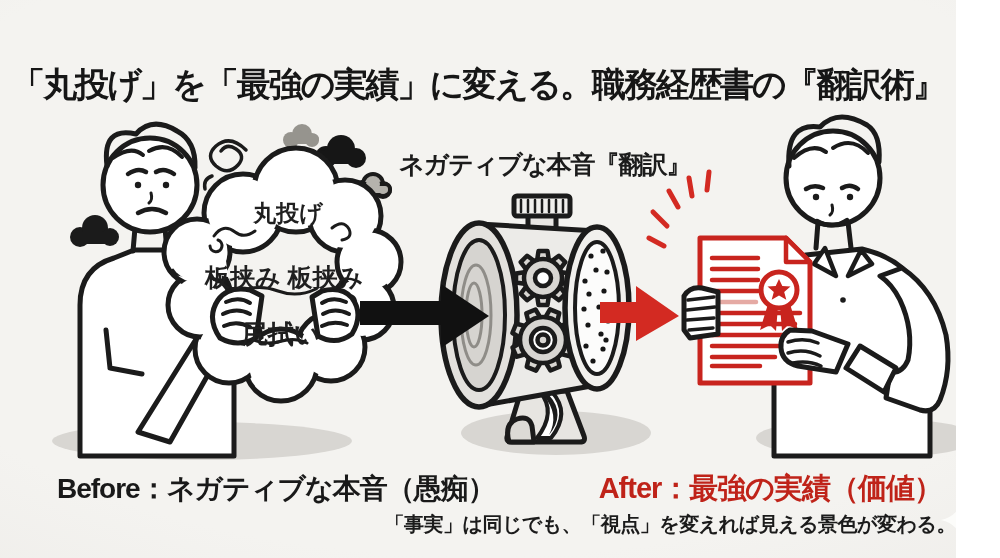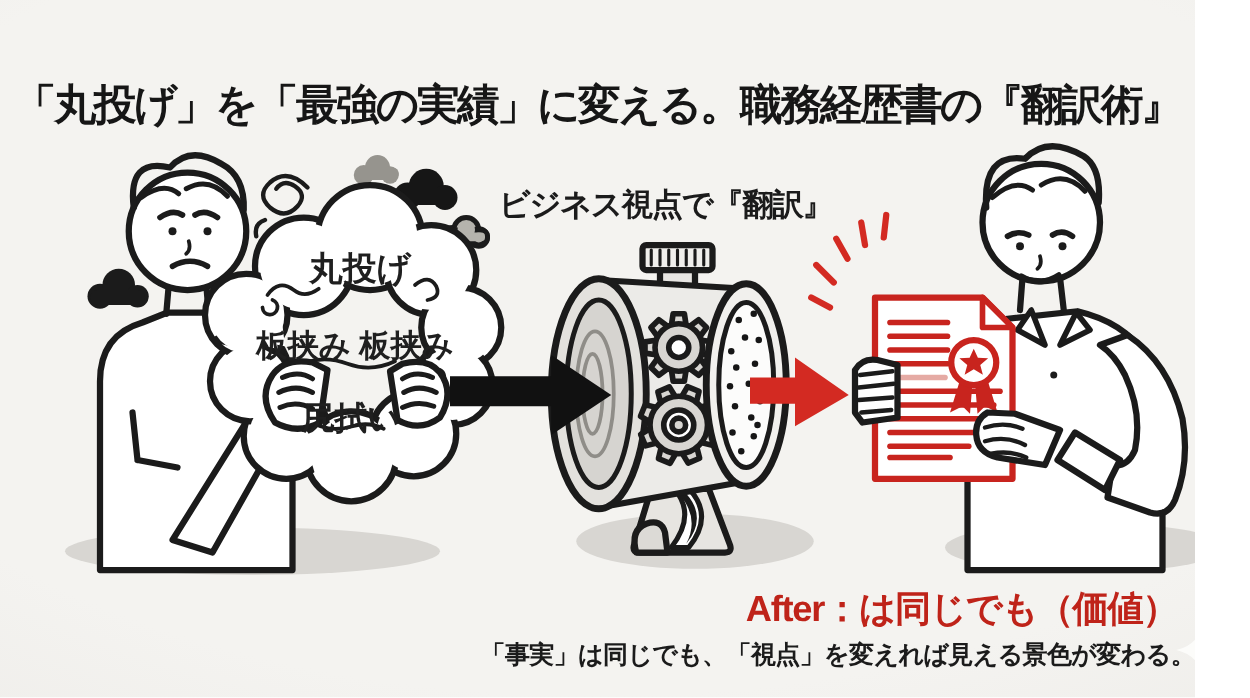--- a/index.html
+++ b/index.html
@@ -9,21 +9,21 @@
     background:radial-gradient(120% 105% at 50% 42%, #f4f3f0 55%, #e9e7e3 100%);
   }
   .art{position:absolute;left:0;top:0;width:1000px;height:558px;}
   .txt{position:absolute;color:#1b1b1b;white-space:nowrap;line-height:1;}
   .title{
     left:0;right:0;top:44px;text-align:center;
     font-size:34px;font-weight:900;letter-spacing:-2px;color:#161616;
   }
   .machine-label{left:399px;top:152px;font-size:25px;font-weight:800;letter-spacing:-1px;}
   .cloud-word{transform:translateX(-50%);font-weight:800;color:#1f1f1f;}
-  .cw1{left:288px;top:202px;font-size:27px;}
+  .cw1{left:288px;top:202px;font-size:23px;}
   .cw2{left:284px;top:241px;font-size:25px;margin-top:24px;}
   .cw3{left:281px;top:278px;font-size:26px;margin-top:43px;}
   .before-label{left:57px;top:475px;font-size:28px;font-weight:800;letter-spacing:-1px;color:#191919;}
   .after-label{right:14px;top:474px;font-size:29px;font-weight:800;letter-spacing:-1px;color:#bf2319;}
   .caption{left:0;right:0;top:514px;text-align:right;font-size:20px;font-weight:800;letter-spacing:-0.5px;color:#1b1b1b;}
 </style>
 </head>
 <body>
 
 <div class="stage">
@@ -272,19 +272,20 @@
       <path d="M 688,300 L 714,297 M 687,310 L 715,307 M 687,320 L 714,318 M 689,330 L 713,328" fill="none" stroke-width="3.5"></path>
       <path d="M 846,368 L 884,392 L 896,368 L 860,346 Z"></path>
       <path d="M 790,330 Q 780,336 781,348 Q 782,362 798,366 L 836,372 L 848,344 L 812,331 Z"></path>
       <path d="M 788,342 q 16,-5 30,1 M 788,353 q 17,-5 32,3 M 793,363 q 15,-3 28,3" fill="none" stroke-width="3.5"></path>
     </g>
 
     <path fill="#fcfcfa" d="M 963,497 Q 967,516 985,520 Q 967,524 963,543 Q 959,524 941,520 Q 959,516 963,497 Z"></path>
   </svg>
 
   <h1 class="txt title">「丸投げ」を「最強の実績」に変える。職務経歴書の『翻訳術』</h1>
-  <div class="txt machine-label">ビジネス視点で『翻訳』</div>
+  <div class="txt machine-label">ネガティブな本音『翻訳』</div>
   <div class="txt cloud-word cw1">丸投げ</div>
   <div class="txt cloud-word cw2">板挟み 板挟み</div>
   <div class="txt cloud-word cw3">尻拭い</div>
-  <div class="txt after-label">After：は同じでも（価値）</div>
+  <div class="txt before-label">Before：ネガティブな本音（愚痴）</div>
+  <div class="txt after-label">After：最強の実績（価値）</div>
   <div class="txt caption">「事実」は同じでも、「視点」を変えれば見える景色が変わる。</div>
 </div>
 
 </body></html>

